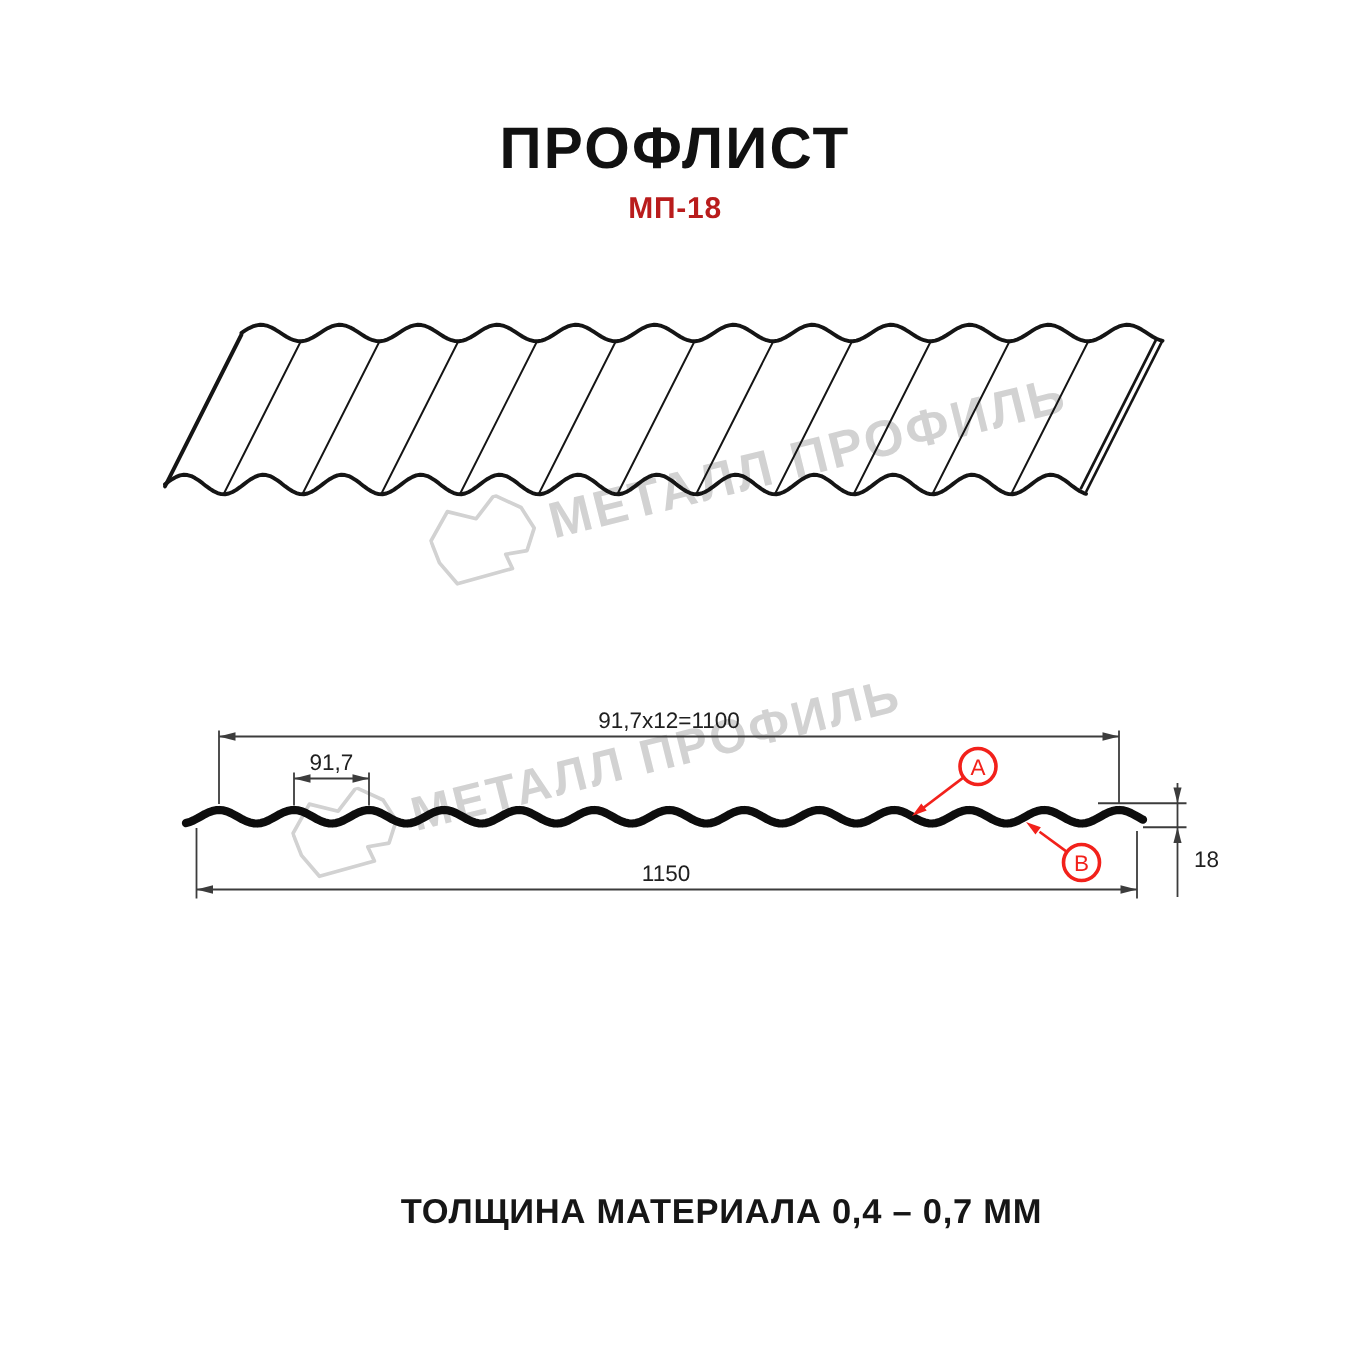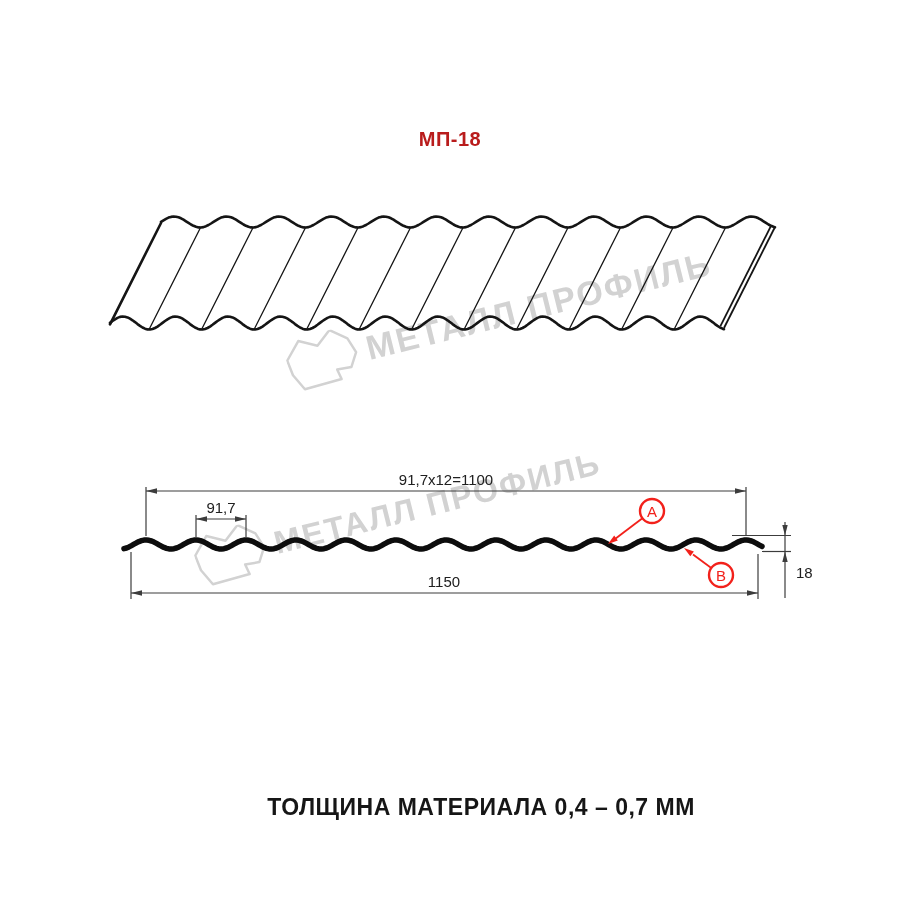--- a/index.html
+++ b/index.html
@@ -34,20 +34,21 @@
   .red-stroke{stroke:var(--accent-red);fill:none;stroke-width:1.8;}
   .red-circle{stroke:var(--accent-red);fill:#fff;stroke-width:2.4;}
   .red-fill{fill:var(--accent-red);stroke:none;}
   .red-letter{font-family:"Liberation Sans","DejaVu Sans",sans-serif;font-size:15px;fill:var(--accent-red);}
 </style>
 </head>
 <body>
 
 <div class="page">
 
+  <div class="title">ПРОФЛИСТ</div>
   <div class="subtitle">МП-18</div>
 
   <div class="wm wm1">
     <svg class="wm-logo" width="72" height="54" viewBox="0 0 70 52">
       <path d="M3 34 L1 19 L16 3 L33 12 L48 0 L63 12 L68 27 L60 40 L46 39 L48 49 L11 50 Z"></path>
     </svg>
     <span class="wm-text">МЕТАЛЛ ПРОФИЛЬ</span>
   </div>
 
   <div class="wm wm2">

